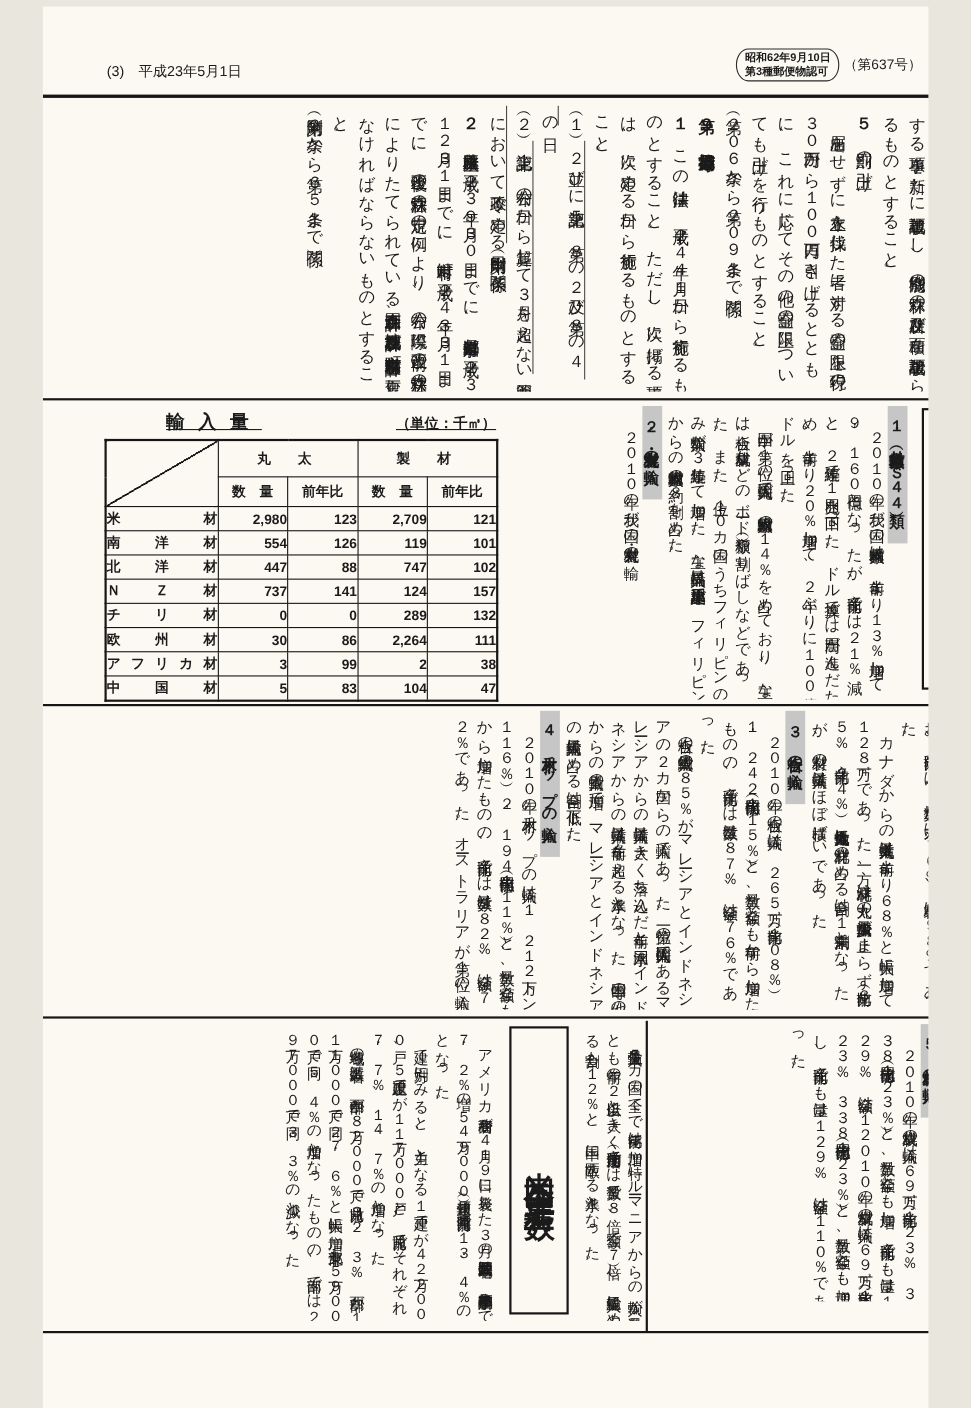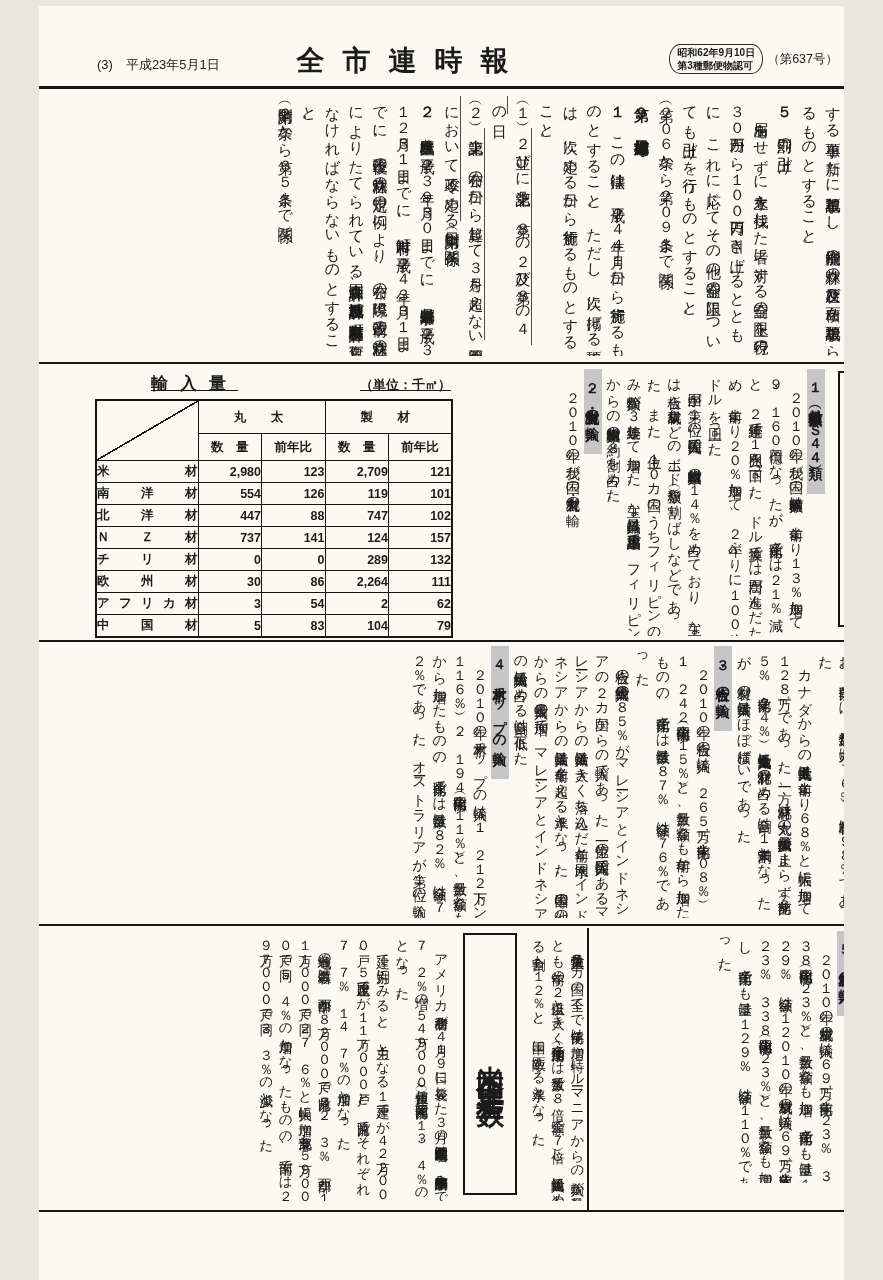--- a/index.html
+++ b/index.html
@@ -72,21 +72,20 @@
   .hb-timber span{font-size:21px; letter-spacing:1.5px;}
   .hb-housing{width:54px; height:262px; margin:2px 12px 0 12px;}
   .hb-housing span{font-size:28px; letter-spacing:6px;}
 </style>
 </head>
 <body>
 
 <div class="page">
 
   <span class="m-date">(3)　平成23年5月1日</span>
-  <h1 class="m-title">全市連時報</h1>
   <div class="m-right">
     <div class="postal">
       <div>昭和62年9月10日</div>
       <div>第3種郵便物認可</div>
     </div>
     <span class="issue">（第637号）</span>
   </div>
   <div class="hrule" style="top:80px;height:3px;"></div>
 
   <section id="band1">
@@ -171,30 +170,30 @@
         <tr>
               <td class="lbl">欧州材</td>
               <td class="num">30</td>
               <td class="num">86</td>
               <td class="num">2,264</td>
               <td class="num">111</td>
             </tr>
         <tr>
               <td class="lbl">アフリカ材</td>
               <td class="num">3</td>
-              <td class="num">54</td>
+              <td class="num">99</td>
               <td class="num">2</td>
-              <td class="num">62</td>
+              <td class="num">38</td>
             </tr>
         <tr>
               <td class="lbl">中国材</td>
               <td class="num">5</td>
               <td class="num">83</td>
               <td class="num">104</td>
-              <td class="num">79</td>
+              <td class="num">47</td>
             </tr>
       </tbody>
         </table>
     </div>
     <div class="band2-right">
       <div class="vflow f14">
         <div class="hb hb-timber">
           <span>平成２１年木材輸入実績</span>
         </div>
         <p class="sec"><span class="secbg">１．木材輸入額（ＨＳ４４類）</span></p>

